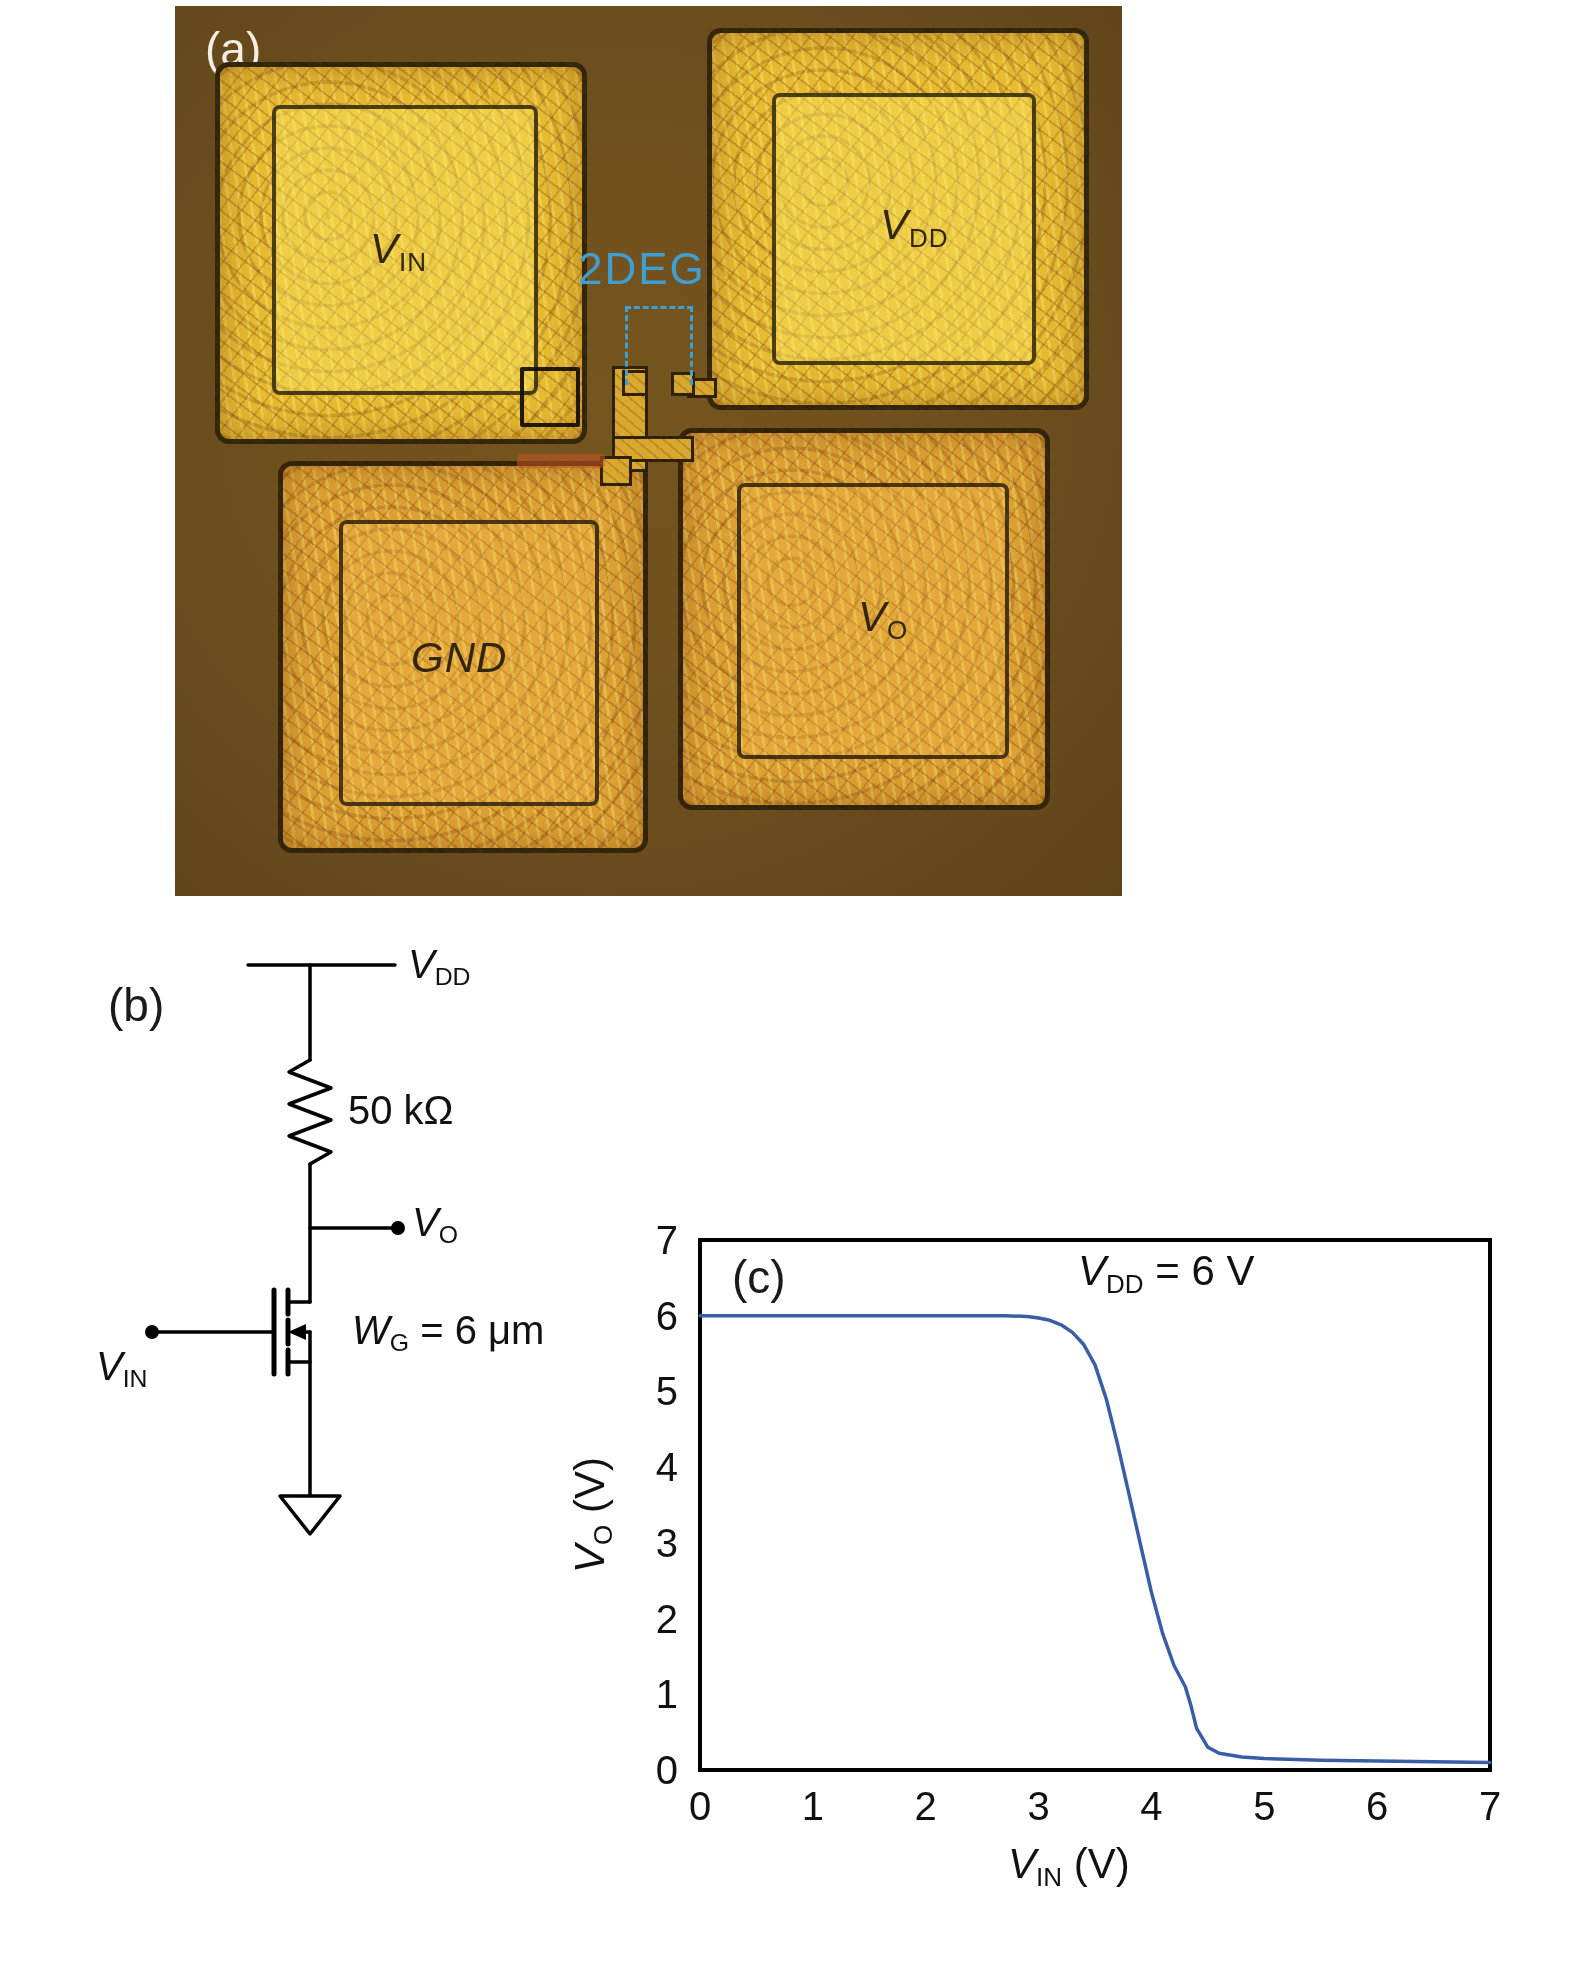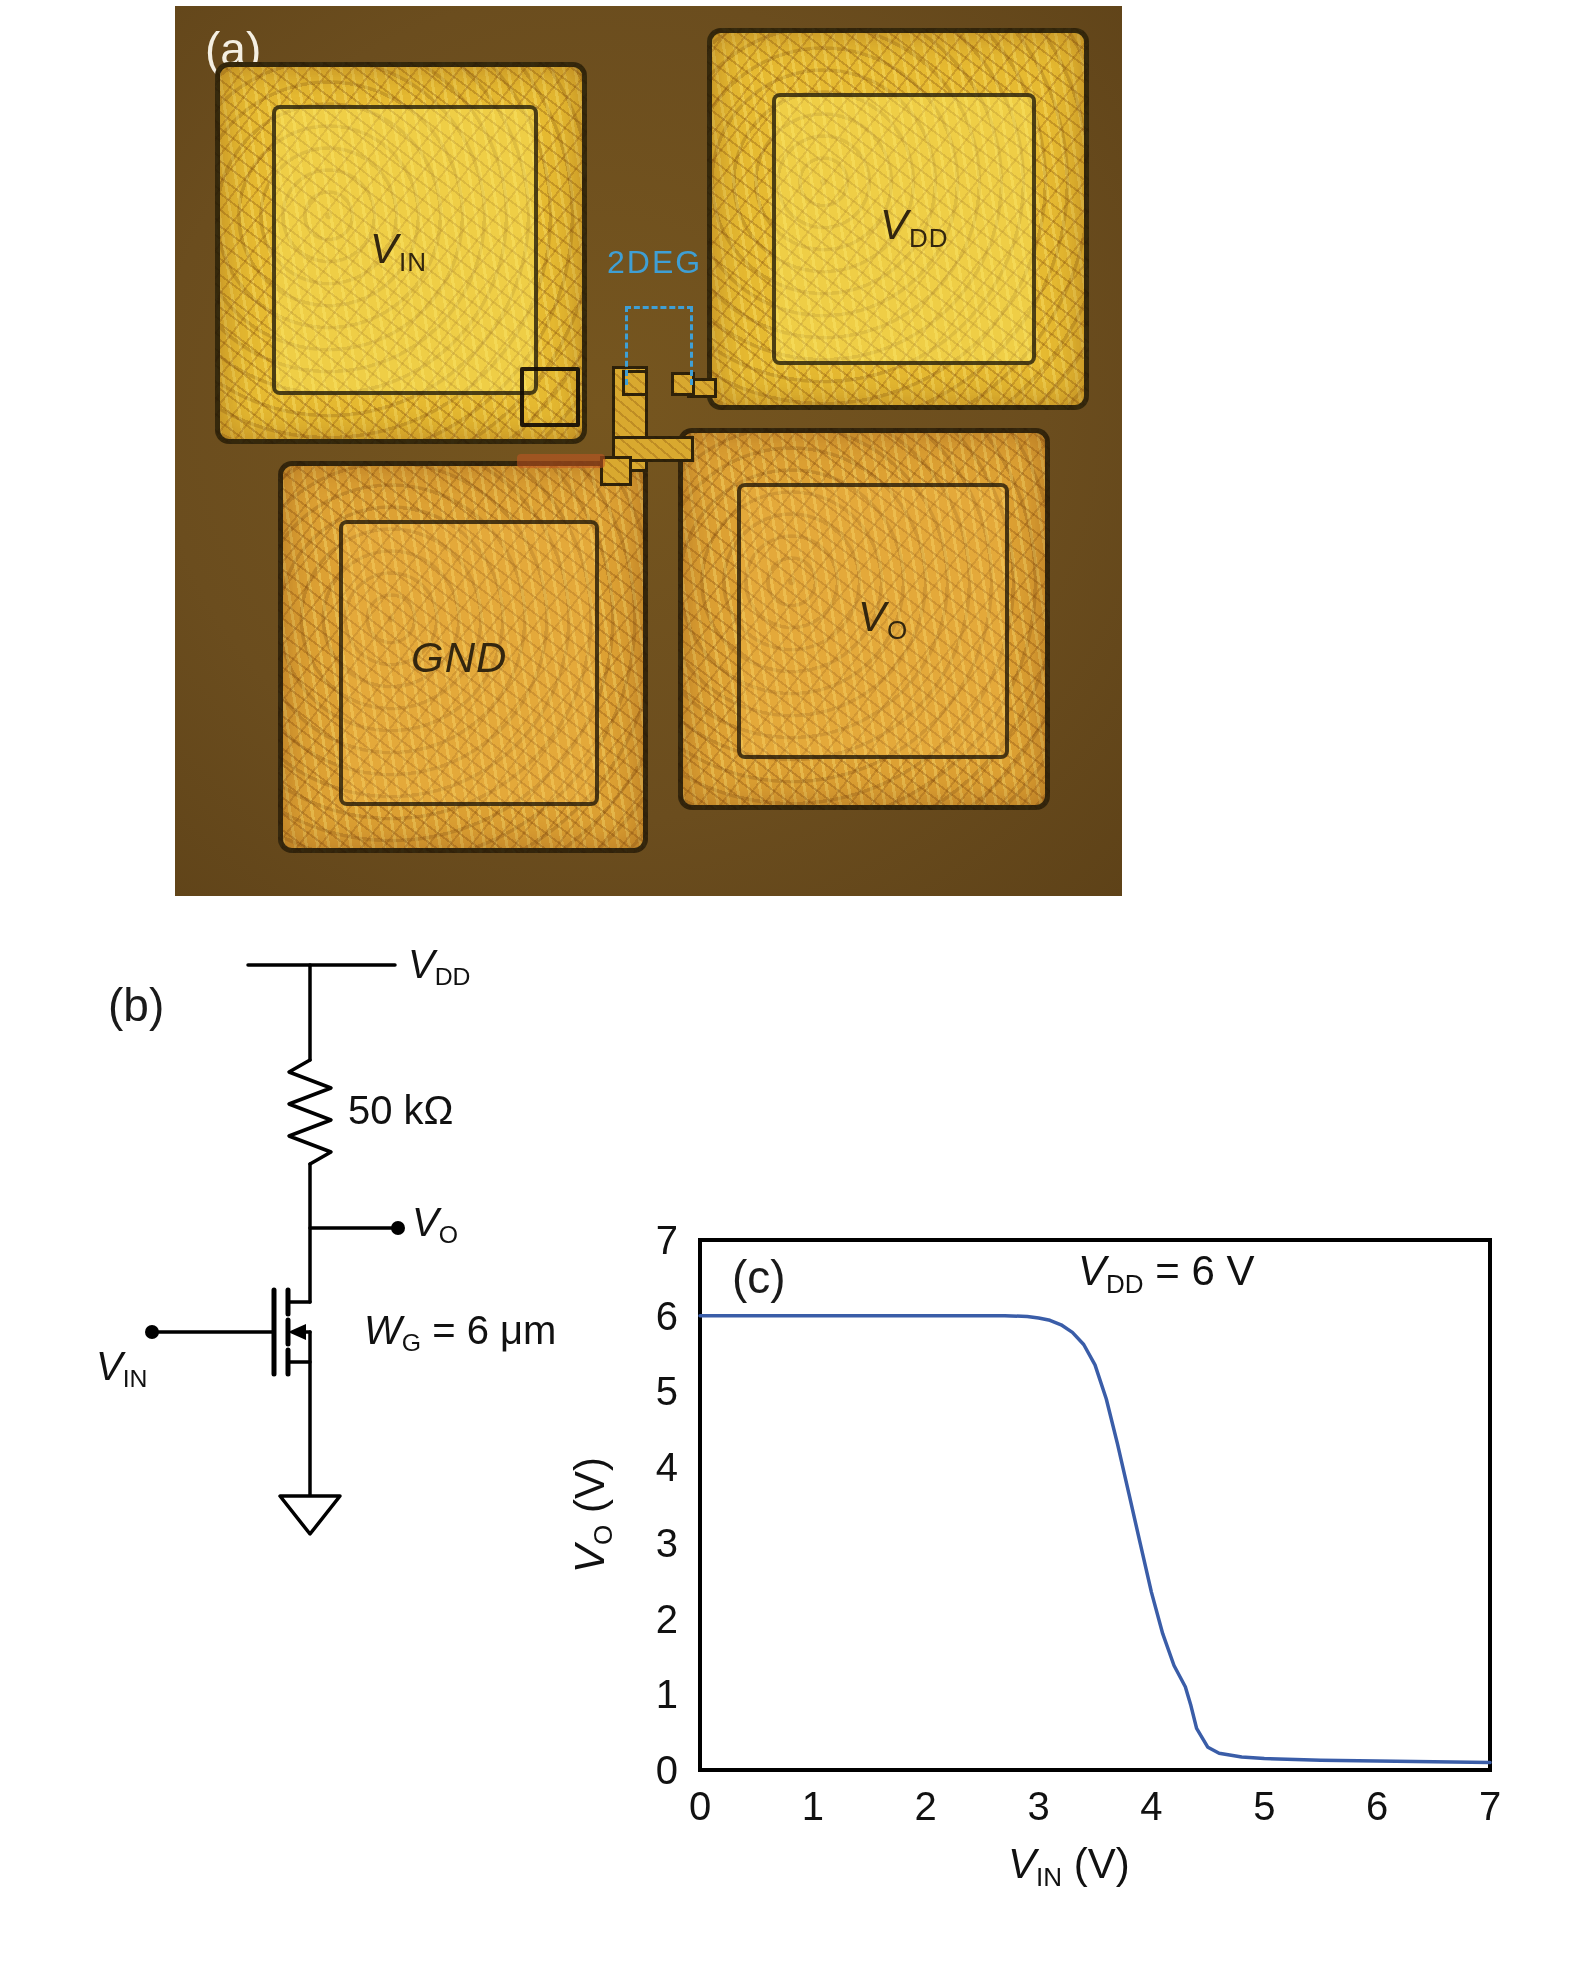--- a/index.html
+++ b/index.html
@@ -34,21 +34,21 @@
   .pad-inner{
     position:absolute;border:4px solid rgba(30,20,6,0.78);border-radius:8px;
   }
   .inner-yellow{background:rgba(255,238,105,0.38);}
   .inner-orange{background:rgba(255,200,85,0.22);}
   .pad-label{
     position:absolute;font-size:42px;color:#33260f;letter-spacing:1px;
   }
   .it{font-style:italic;}
   .sub{font-size:0.62em;vertical-align:-0.30em;font-style:normal;}
-  .deg-label{position:absolute;left:403px;top:238px;font-size:32px;color:#3f9fd4;letter-spacing:2px;margin-left:29px;}
+  .deg-label{position:absolute;left:403px;top:238px;font-size:44px;color:#3f9fd4;letter-spacing:2px;}
   .deg-box{
     position:absolute;left:450px;top:300px;width:62px;height:76px;
     border:3px dashed #3f9fd4;border-bottom:none;
   }
   .mesa{position:absolute;background-color:#d9a92f;border:3px solid rgba(28,19,6,0.9);
     background-image:repeating-linear-gradient(40deg, rgba(110,55,5,0.25) 0 2px, transparent 2px 9px);}
   .smudge{position:absolute;left:342px;top:448px;width:88px;height:14px;
     background:rgba(195,85,35,0.55);border-radius:4px;}
   .probe-square{position:absolute;left:300px;top:300px;width:52px;height:52px;
     border:4px solid rgba(18,12,4,0.92);background:transparent;border-radius:2px;}
@@ -139,21 +139,21 @@
     <span class="panel-label" style="left:18px;top:38px;">(b)</span>
 
     <span class="clabel" style="left:318px;top:2px;"><span class="it">V</span><span class="sub">DD</span></span>
 
     <span class="clabel" style="left:258px;top:148px;">50 kΩ</span>
 
     <span class="clabel" style="left:322px;top:260px;"><span class="it">V</span><span class="sub">O</span></span>
 
     <span class="clabel" style="left:6px;top:404px;"><span class="it">V</span><span class="sub">IN</span></span>
 
-    <span class="clabel" style="left:262px;top:368px;margin-left:12px;"><span class="it">W</span><span class="sub">G</span><span> = 6 μm</span></span>
+    <span class="clabel" style="left:262px;top:368px;"><span class="it">W</span><span class="sub">G</span><span> = 6 μm</span></span>
   </section>
 
   <section id="panel-c">
     <svg id="plot-svg" width="990" height="745" viewBox="0 0 990 745">
       <rect x="140" y="45" width="790" height="530" fill="none" stroke="#000" stroke-width="4"></rect>
       <g id="y-ticks">
           <text x="118" y="589" text-anchor="end" class="tick">0</text>
           <text x="118" y="513.2857142857142" text-anchor="end" class="tick">1</text>
           <text x="118" y="437.57142857142856" text-anchor="end" class="tick">2</text>
           <text x="118" y="361.8571428571429" text-anchor="end" class="tick">3</text>

